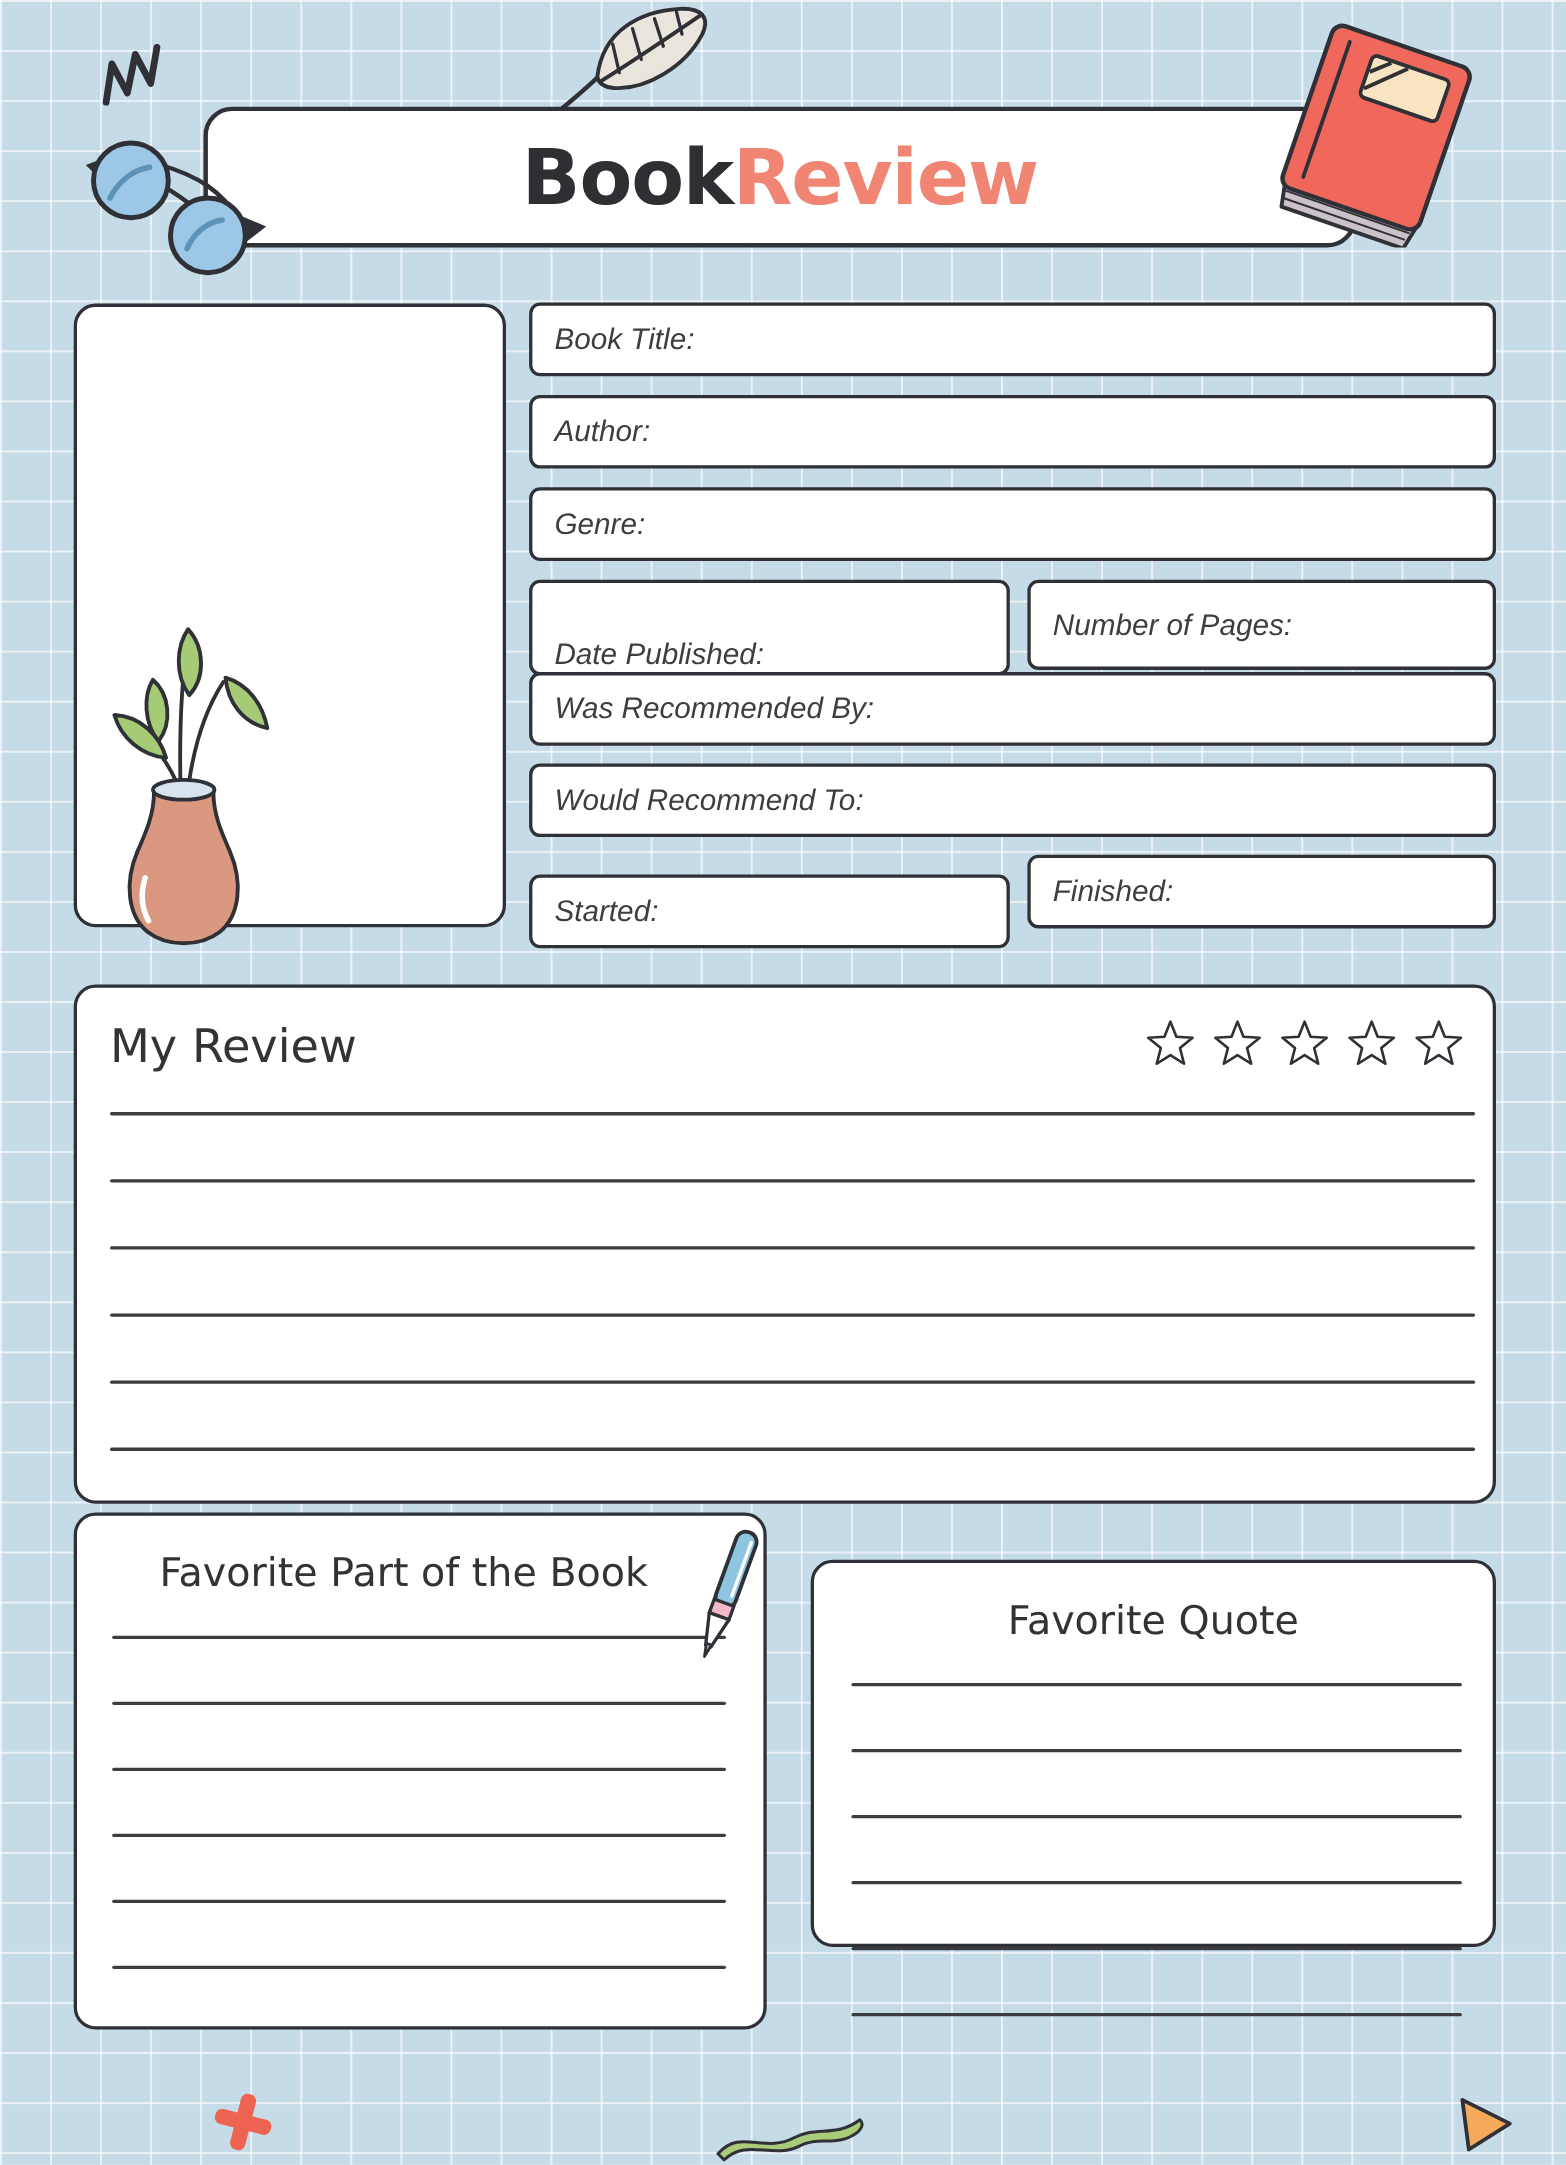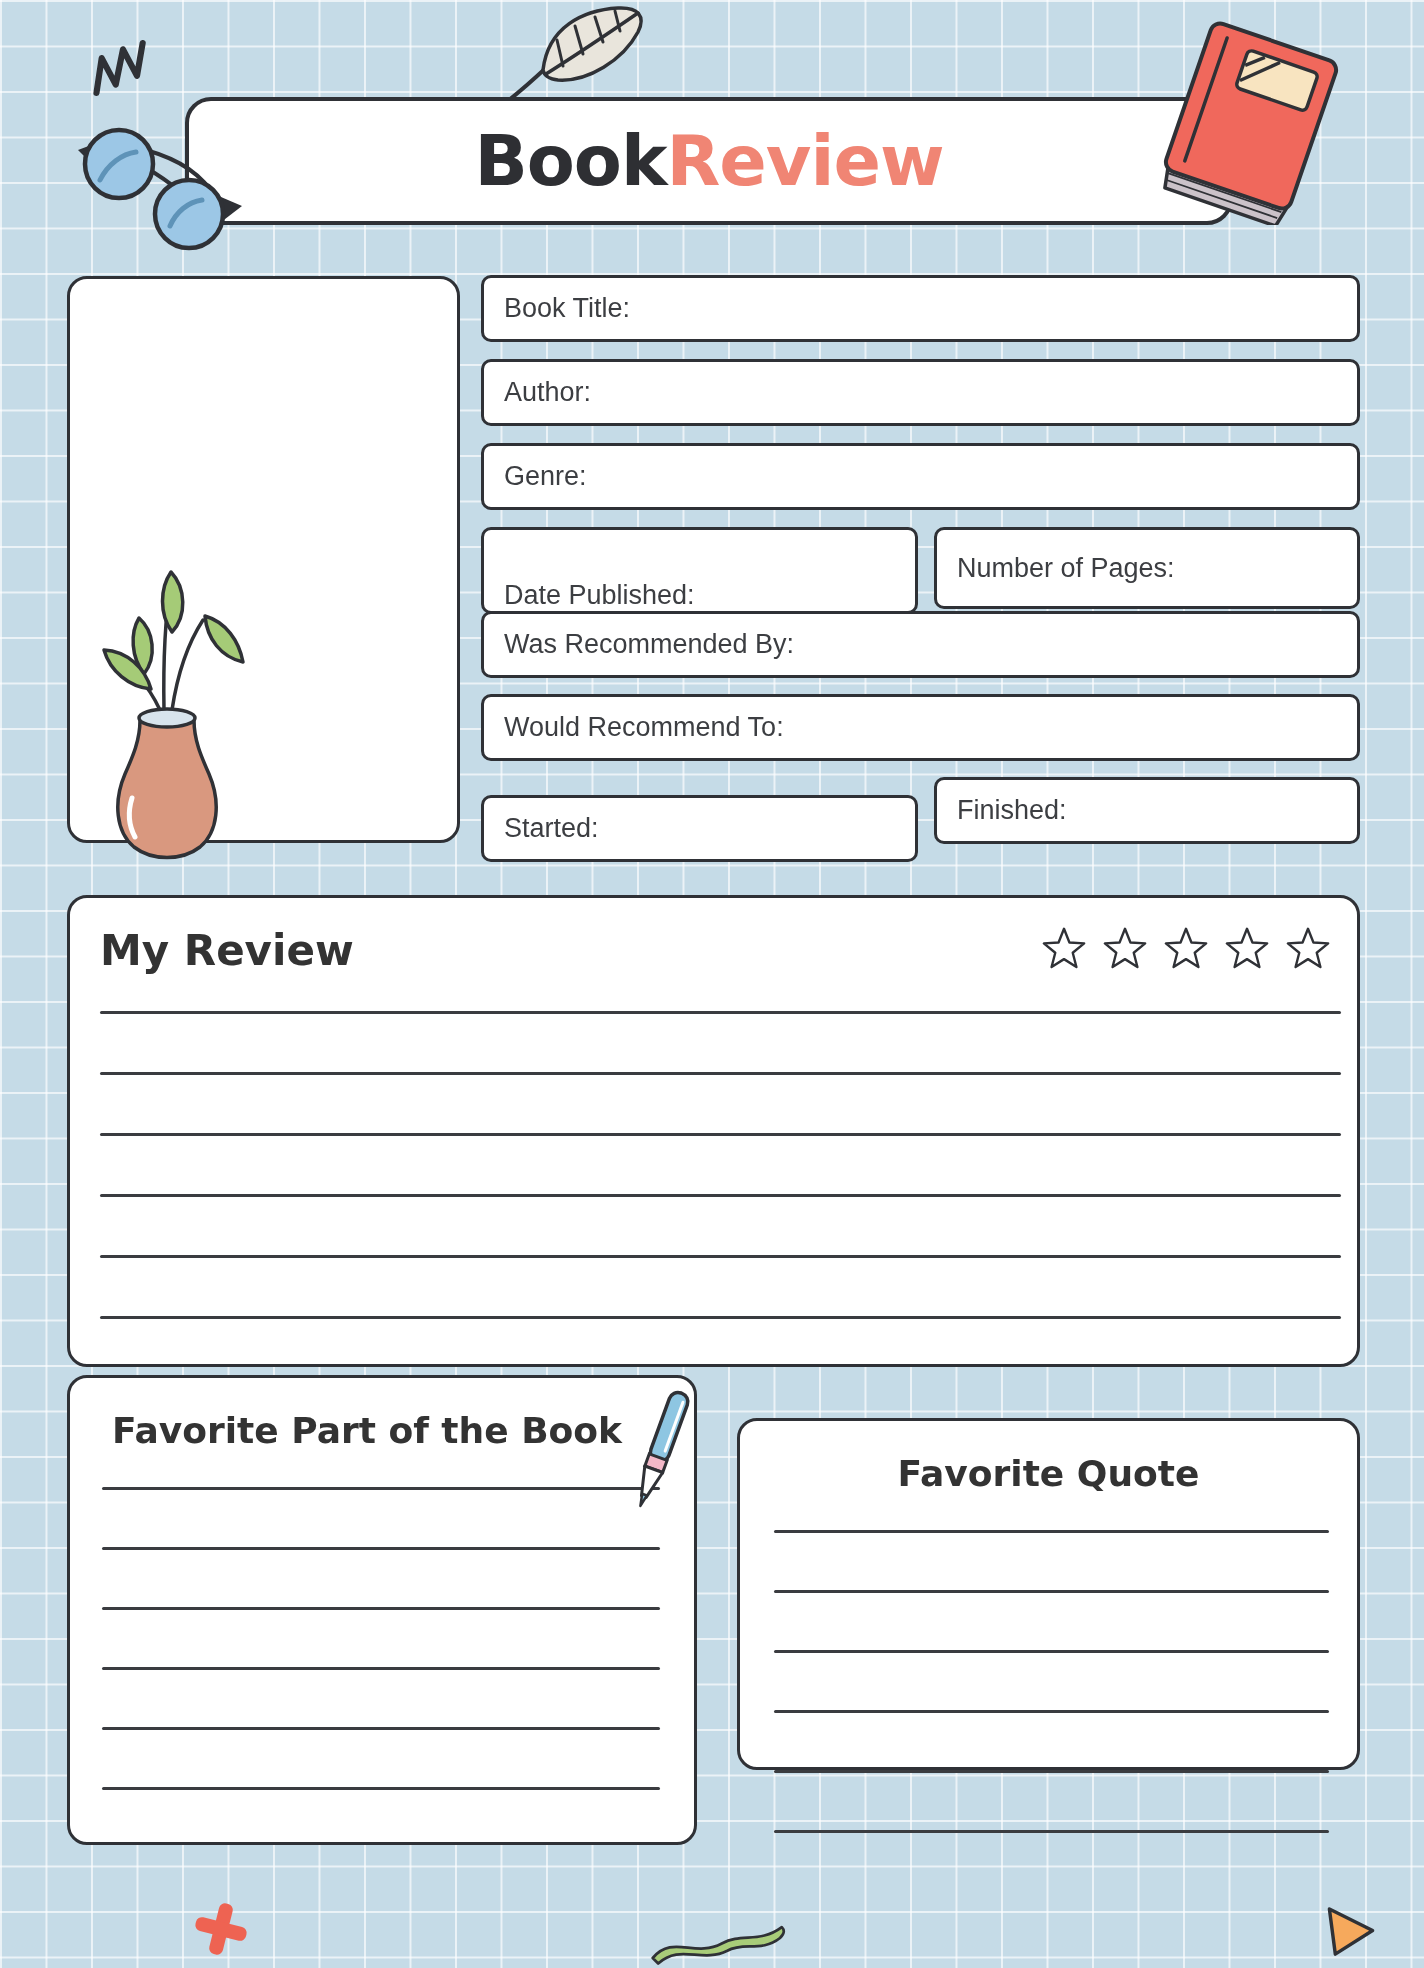--- a/index.html
+++ b/index.html
@@ -35,26 +35,26 @@
   }
   .banner h1 .accent { }
   
   .field {
     position: absolute;
     background: #fff;
     border: 3px solid #2F3136;
     border-radius: 10px;
     display: flex; align-items: center;
     padding-left: 20px;
-    font-size: 27px; color: #3C3E42;
+    font-size: 27px; color: #3C3E42; font-style: italic;
   }
   
   .section-heading {
     font-family: "DejaVu Sans", sans-serif;
-    font-weight: 700; color: #333;
+    font-weight: 400; color: #333;
   }
   .rules { position: absolute; display: flex; flex-direction: column; }
   .rule { height: 3px; background: #3A3C40; border-radius: 2px; }
   .stars { position: absolute; display: flex; gap: 15px; }
   .star { width: 46px; height: 46px; }
   .center-heading { text-align: center; }
 </style>
 </head>
 <body>
 

